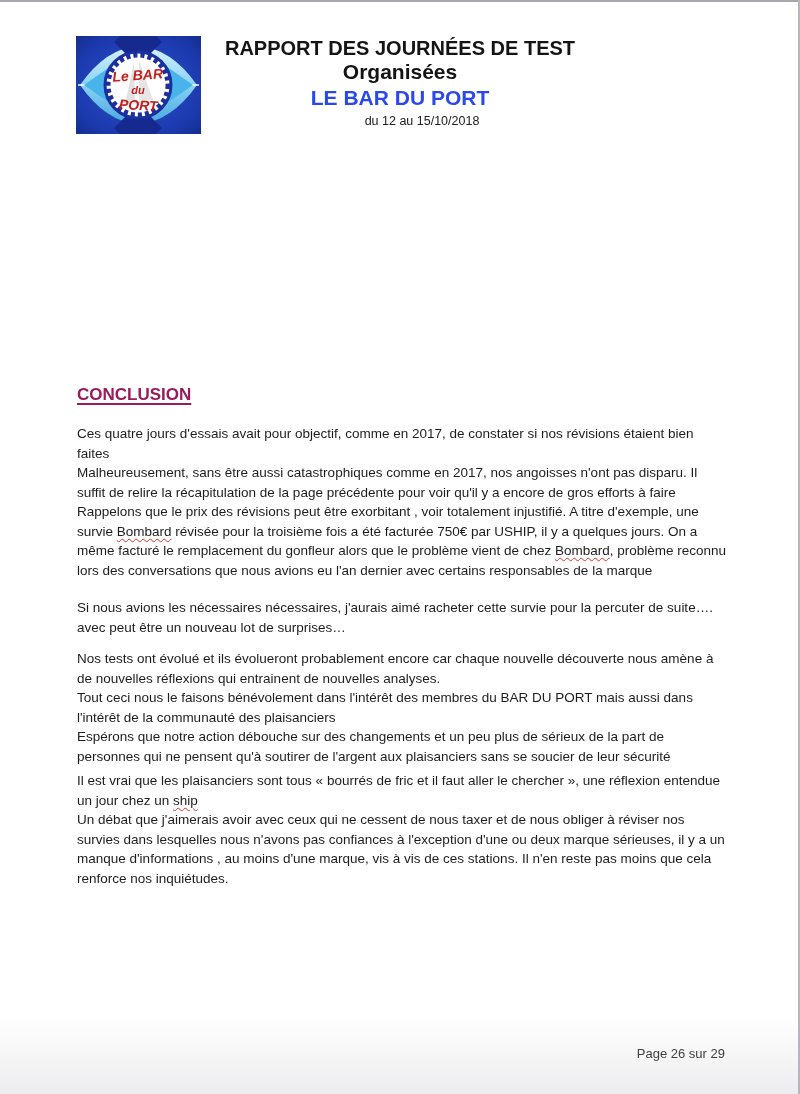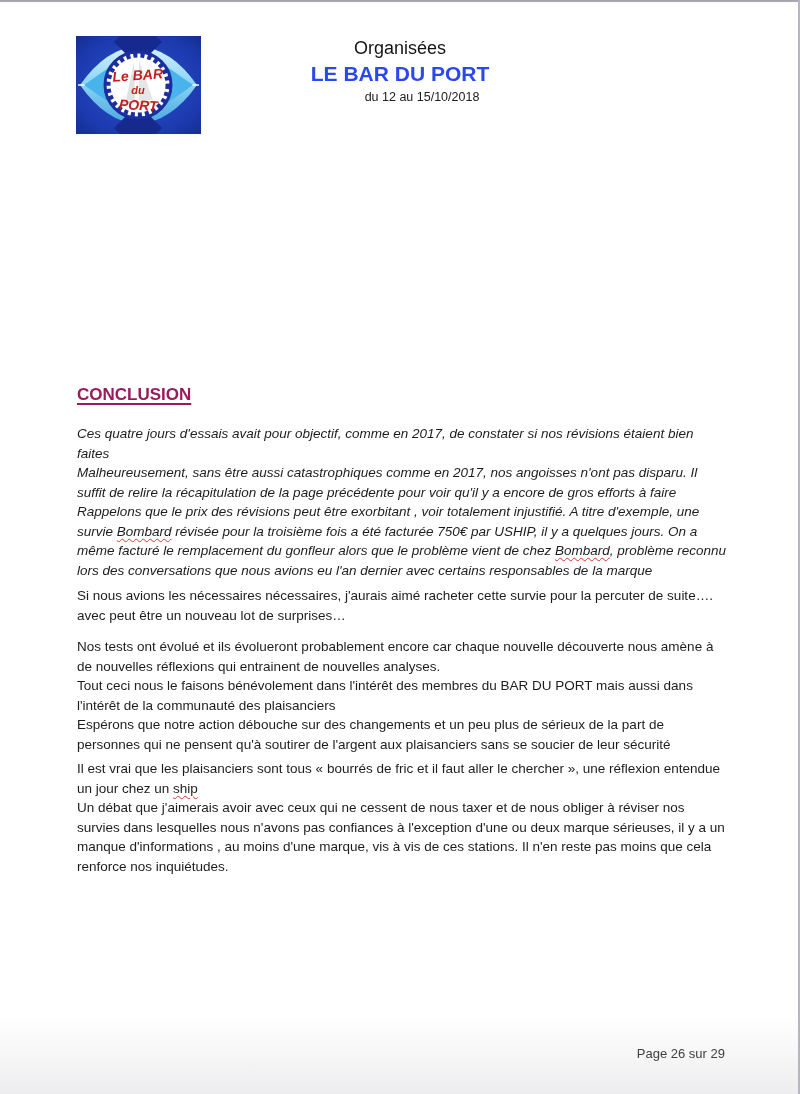--- a/index.html
+++ b/index.html
@@ -12,39 +12,39 @@
     color:#1d1d1f;
   }
   .top-border{position:absolute;top:0;left:0;width:800px;height:2px;background:#a7a7ad;}
   .right-border{position:absolute;top:0;right:0;width:2px;height:1094px;background:#b6b6bc;}
 
   
   .header{position:absolute;top:0;left:0;width:100%;}
   .logo{position:absolute;top:36px;left:76px;width:125px;height:98px;}
   .titles{position:absolute;top:36px;left:0;width:100%;text-align:center;}
   .t1{font-size:20px;font-weight:bold;line-height:24px;color:#141414;}
-  .t2{font-size:18px;font-weight:normal;line-height:24px;color:#141414;}
+  .t2{font-size:21px;font-weight:bold;line-height:24px;color:#141414;}
   .t3{font-size:17.5px;font-weight:bold;line-height:25px;color:#141414;}
   .t-forum{font-size:21px;font-weight:bold;line-height:28px;color:#2b48ef;}
   .t-date{font-size:12.5px;line-height:18px;color:#202022;margin-left:44px;}
 
   
   .heading{
     position:absolute;top:385px;left:77px;
     font-size:17px;font-weight:bold;color:#9a1a5c;
     text-decoration:underline;text-decoration-thickness:1.5px;text-underline-offset:3px;
   }
 
   
   .bodytext{
     position:absolute;top:424px;left:77px;width:650px;
     font-size:13.5px;line-height:19.5px;color:#1d1d1f;
   }
   .para{margin:0 0 0 0;}
-  .para.gap1{margin-bottom:6px;font-style:italic;}
+  .para.gap1{margin-bottom:18px;}
   .para.gap2{margin-bottom:12px;}
   .para.gap3{margin-bottom:5px;}
   .spell{
     text-decoration-line:underline;
     text-decoration-style:wavy;
     text-decoration-color:#e03030;
     text-decoration-thickness:1px;
     text-underline-offset:2px;
   }
 
@@ -91,20 +91,21 @@
           <rect x="46" y="65" width="34" height="2.5" fill="#b5b5b5"></rect>
         </g>
         <g font-family="Liberation Sans, sans-serif" font-weight="bold" font-style="italic" fill="#c42020" text-anchor="middle">
           <text x="62" y="44" font-size="14" transform="rotate(-4 62 44)">Le BAR</text>
           <text x="62" y="58" font-size="11">du</text>
           <text x="62" y="74" font-size="14" transform="rotate(3 62 74)">PORT</text>
         </g>
       </svg>
     </div>
     <div class="titles">
+      <div class="t1">RAPPORT DES JOURNÉES DE TEST</div>
       <div class="t2">Organisées</div>
       <div class="t-forum">LE BAR DU PORT</div>
       <div class="t-date">du 12 au 15/10/2018</div>
     </div>
   </div>
 
   <div class="heading">CONCLUSION</div>
 
   <div class="bodytext">
       <div class="para gap1"><span>Ces quatre jours d'essais avait pour objectif, comme en 2017,  de constater si nos révisions étaient bien faites</span><br><span>Malheureusement, sans être aussi catastrophiques comme en 2017, nos angoisses n'ont pas disparu. Il suffit de relire la récapitulation de la page précédente pour voir qu'il y a encore de gros efforts à faire</span><br><span>Rappelons que le prix des révisions peut être exorbitant , voir totalement injustifié. A titre d'exemple, une survie </span><span class="spell">Bombard</span><span> révisée pour la troisième fois a été facturée 750€ par USHIP, il y a quelques jours. On a même facturé le remplacement du gonfleur alors que le problème vient de chez </span><span class="spell">Bombard</span><span>, problème reconnu lors des conversations que nous avions eu l'an dernier avec certains responsables de la marque</span></div>

